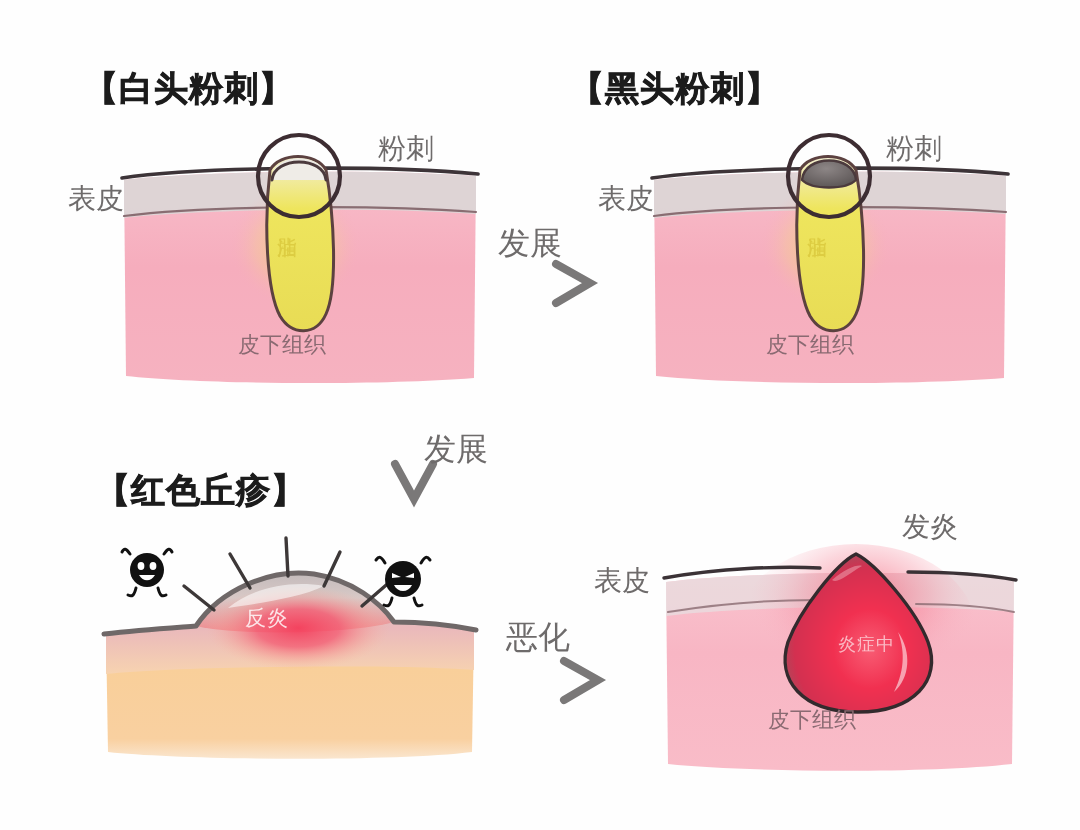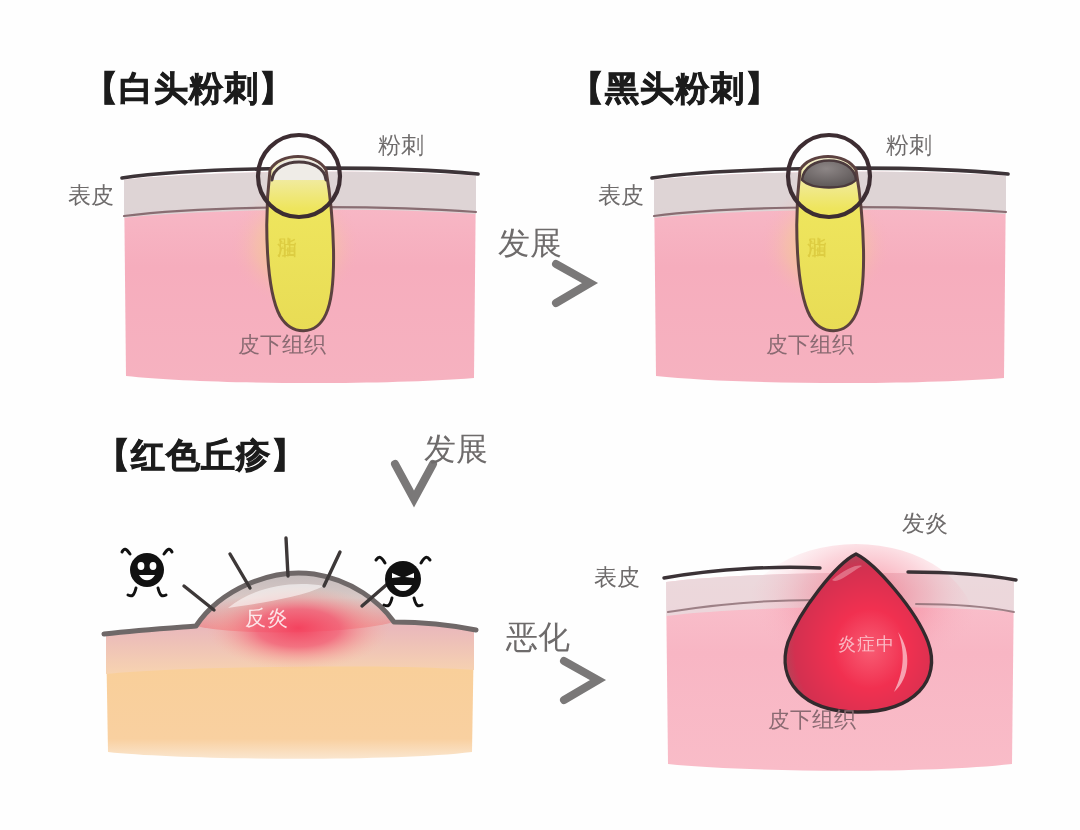--- a/index.html
+++ b/index.html
@@ -27,28 +27,28 @@
     font-family: Liberation Sans, sans-serif;
     font-weight: 700;
     font-size: 34px;
     letter-spacing: 1px;
     color: #1c1c1c;
     white-space: nowrap;
     -webkit-text-stroke: 0.8px #1c1c1c;
   }
   #title-whitehead { left: 84px;  top: 66px; }
   #title-blackhead { left: 570px; top: 66px; }
-  #title-papule    { left: 96px;  top: 433px; }
+  #title-papule    { left: 96px;  top: 468px; }
   #title-pustule   { left: 610px; top: 448px; }
 
   
   .label {
     position: absolute;
     font-family: "DejaVu Sans", "Liberation Sans", sans-serif;
-    font-size: 23px;
+    font-size: 28px;
     color: #6e6b6b;
     white-space: nowrap;
   }
   .label.inner { color: #8a6a72; font-size: 22px; font-family: Liberation Mono, monospace; }
 
   
   .skin {
     position: absolute;
     overflow: visible;
   }

